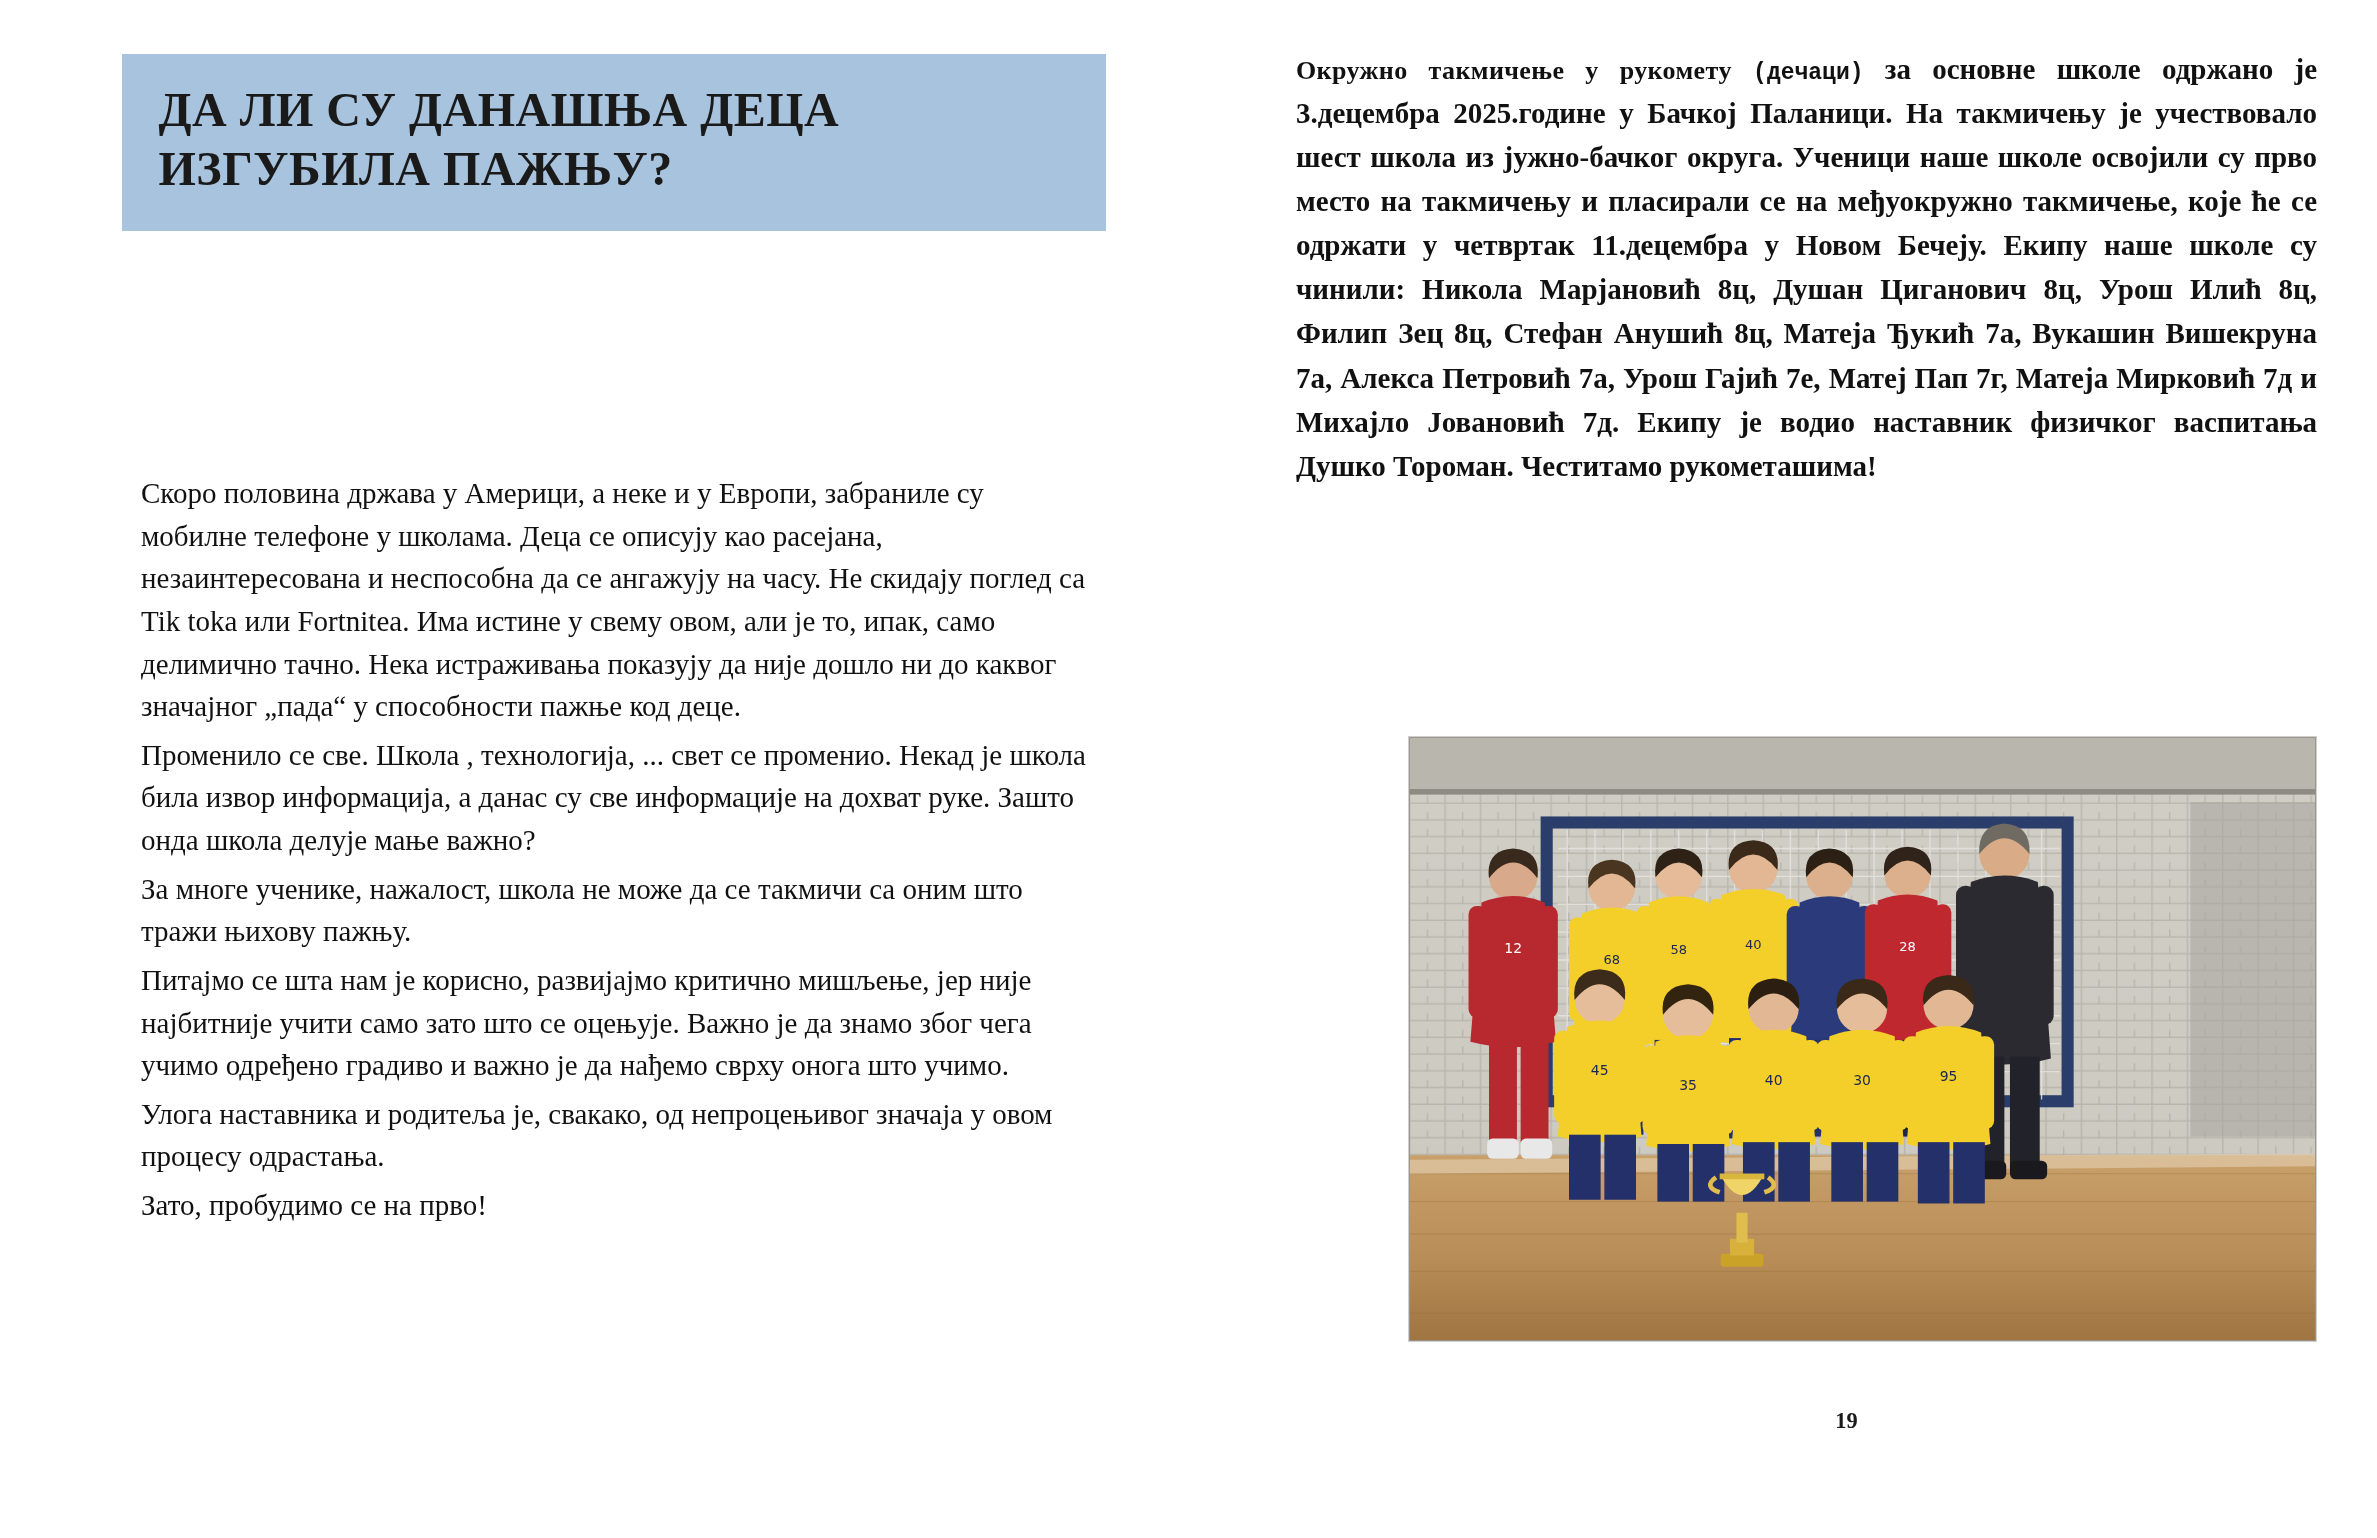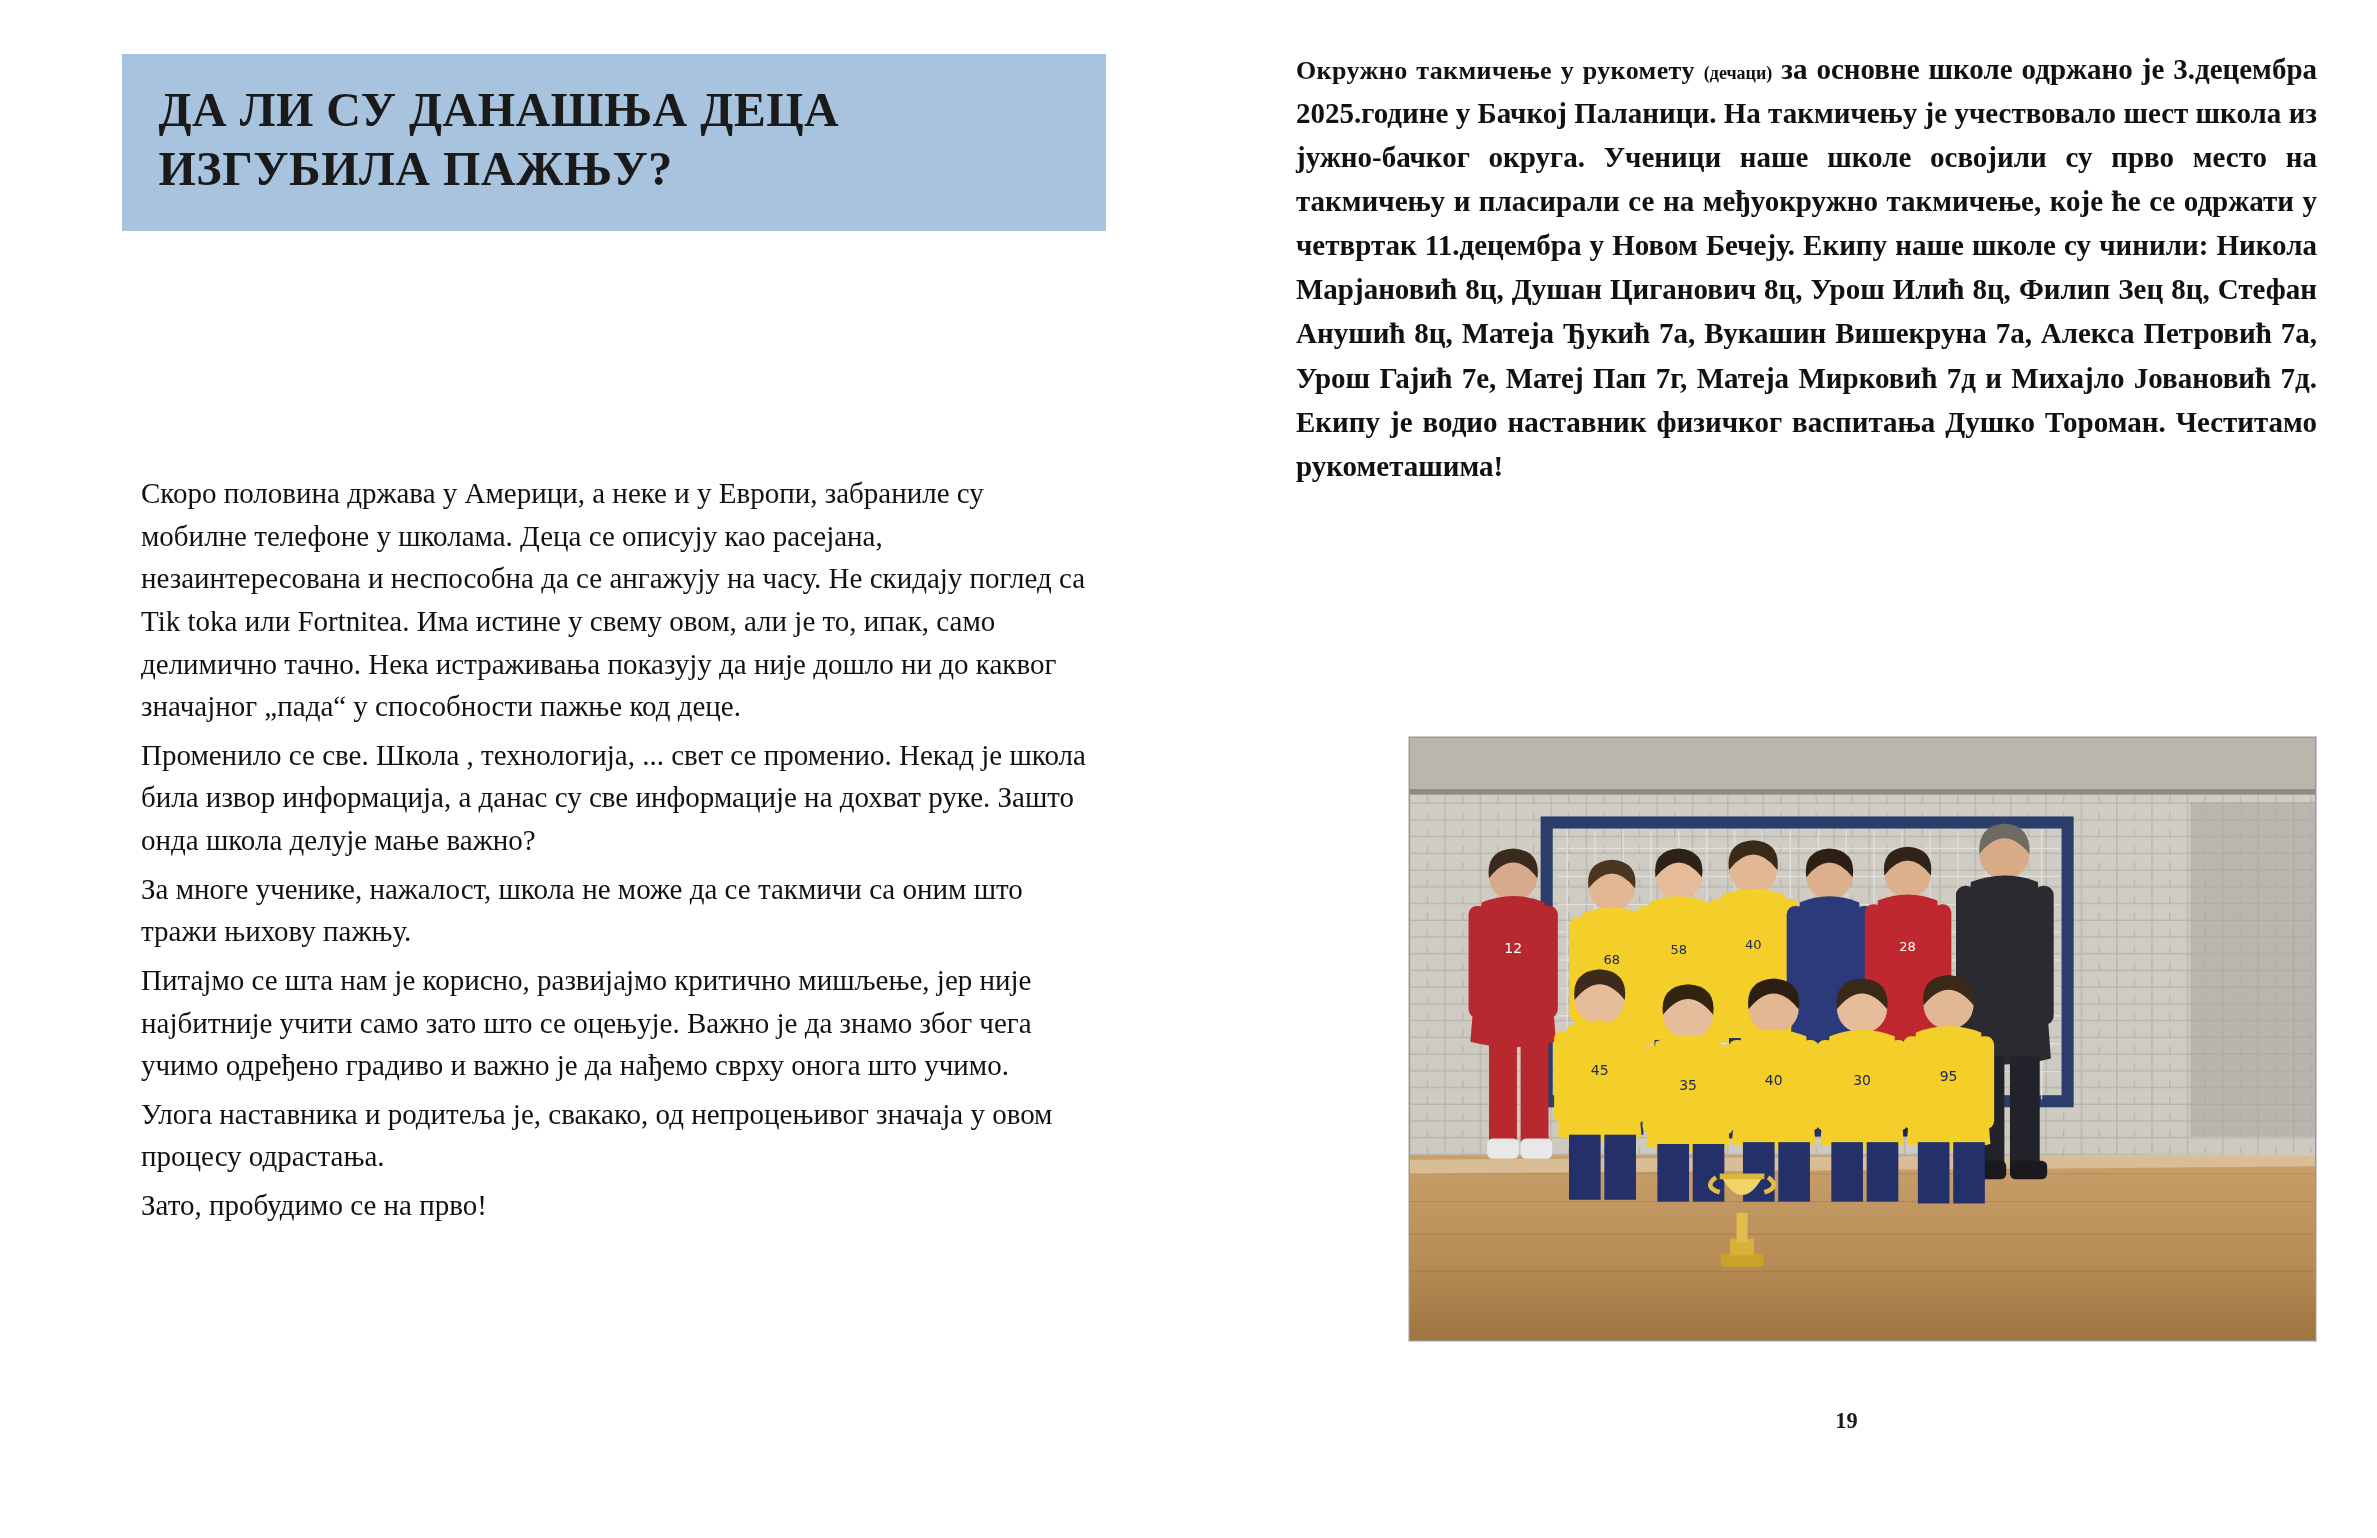--- a/index.html
+++ b/index.html
@@ -72,22 +72,23 @@
     line-height: 1.52;
     color: #111111;
     text-align: justify;
     font-weight: bold;
   }
   .right-body .lead {
     font-size: 26px;
     letter-spacing: 0.4px;
   }
   .right-body .small-inline {
-    font-size: 18px;
+    font-size: 23px;
     font-weight: bold;
+    font-family: Liberation Mono, monospace;
   }
   .right-body p { margin: 0; }
 
   
   .photo-frame {
     position: absolute;
     left: 112px;
     top: 736px;
     width: 909px;
     height: 606px;

